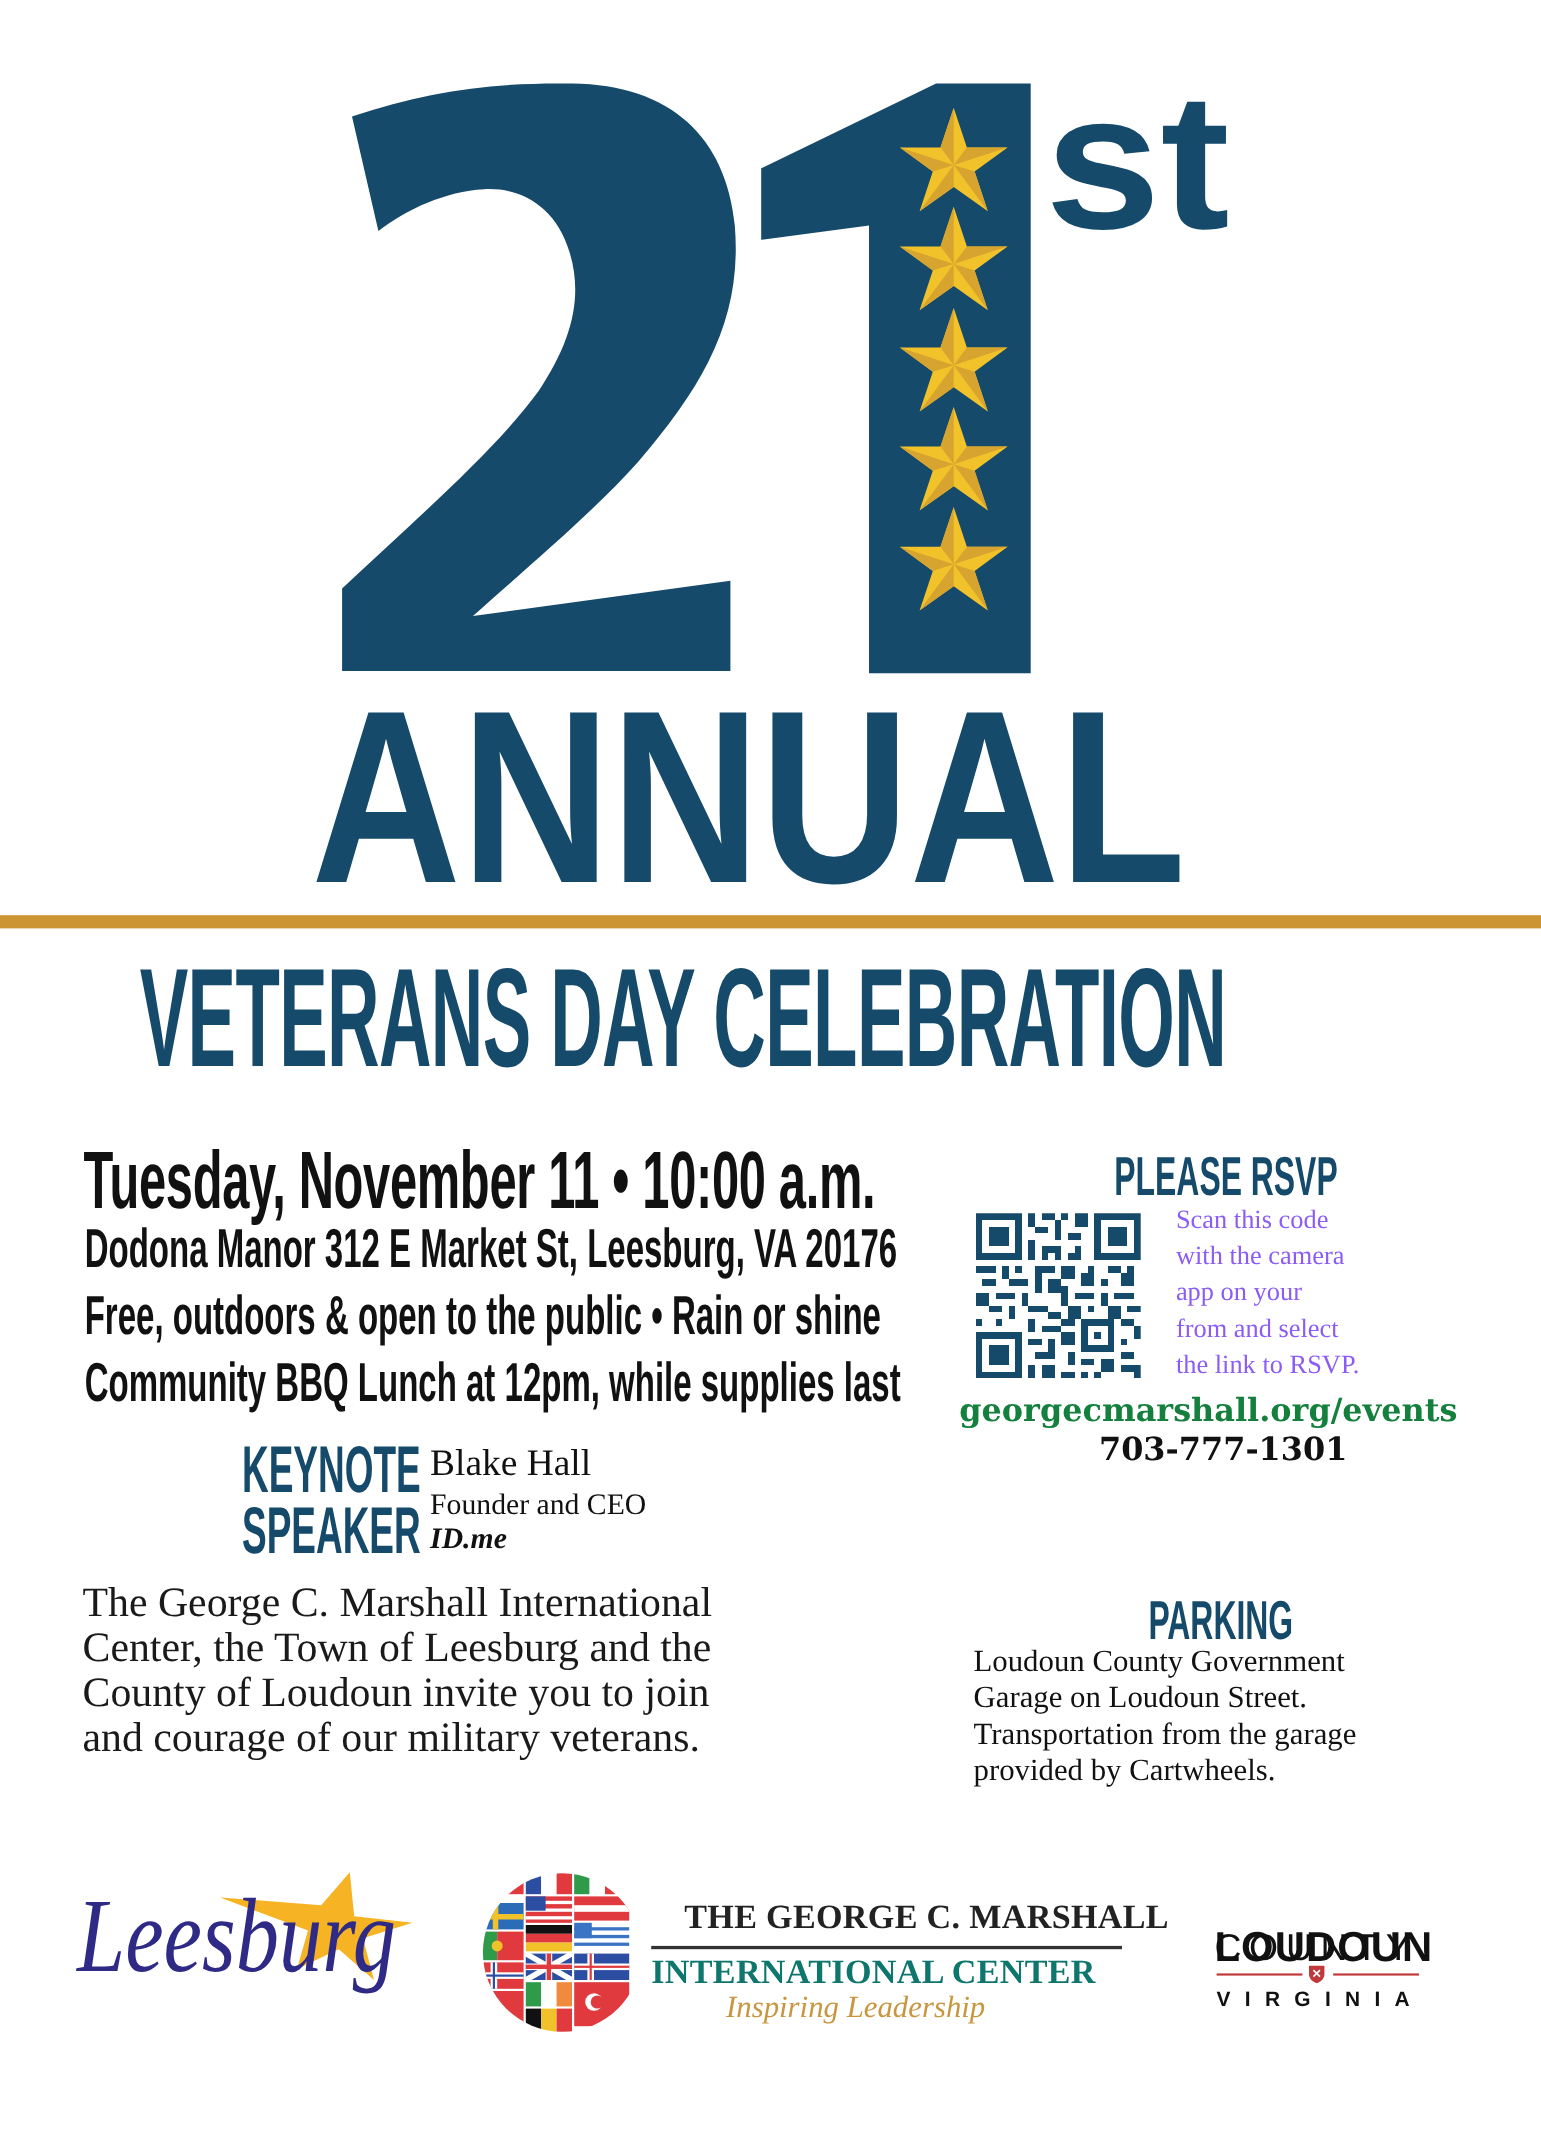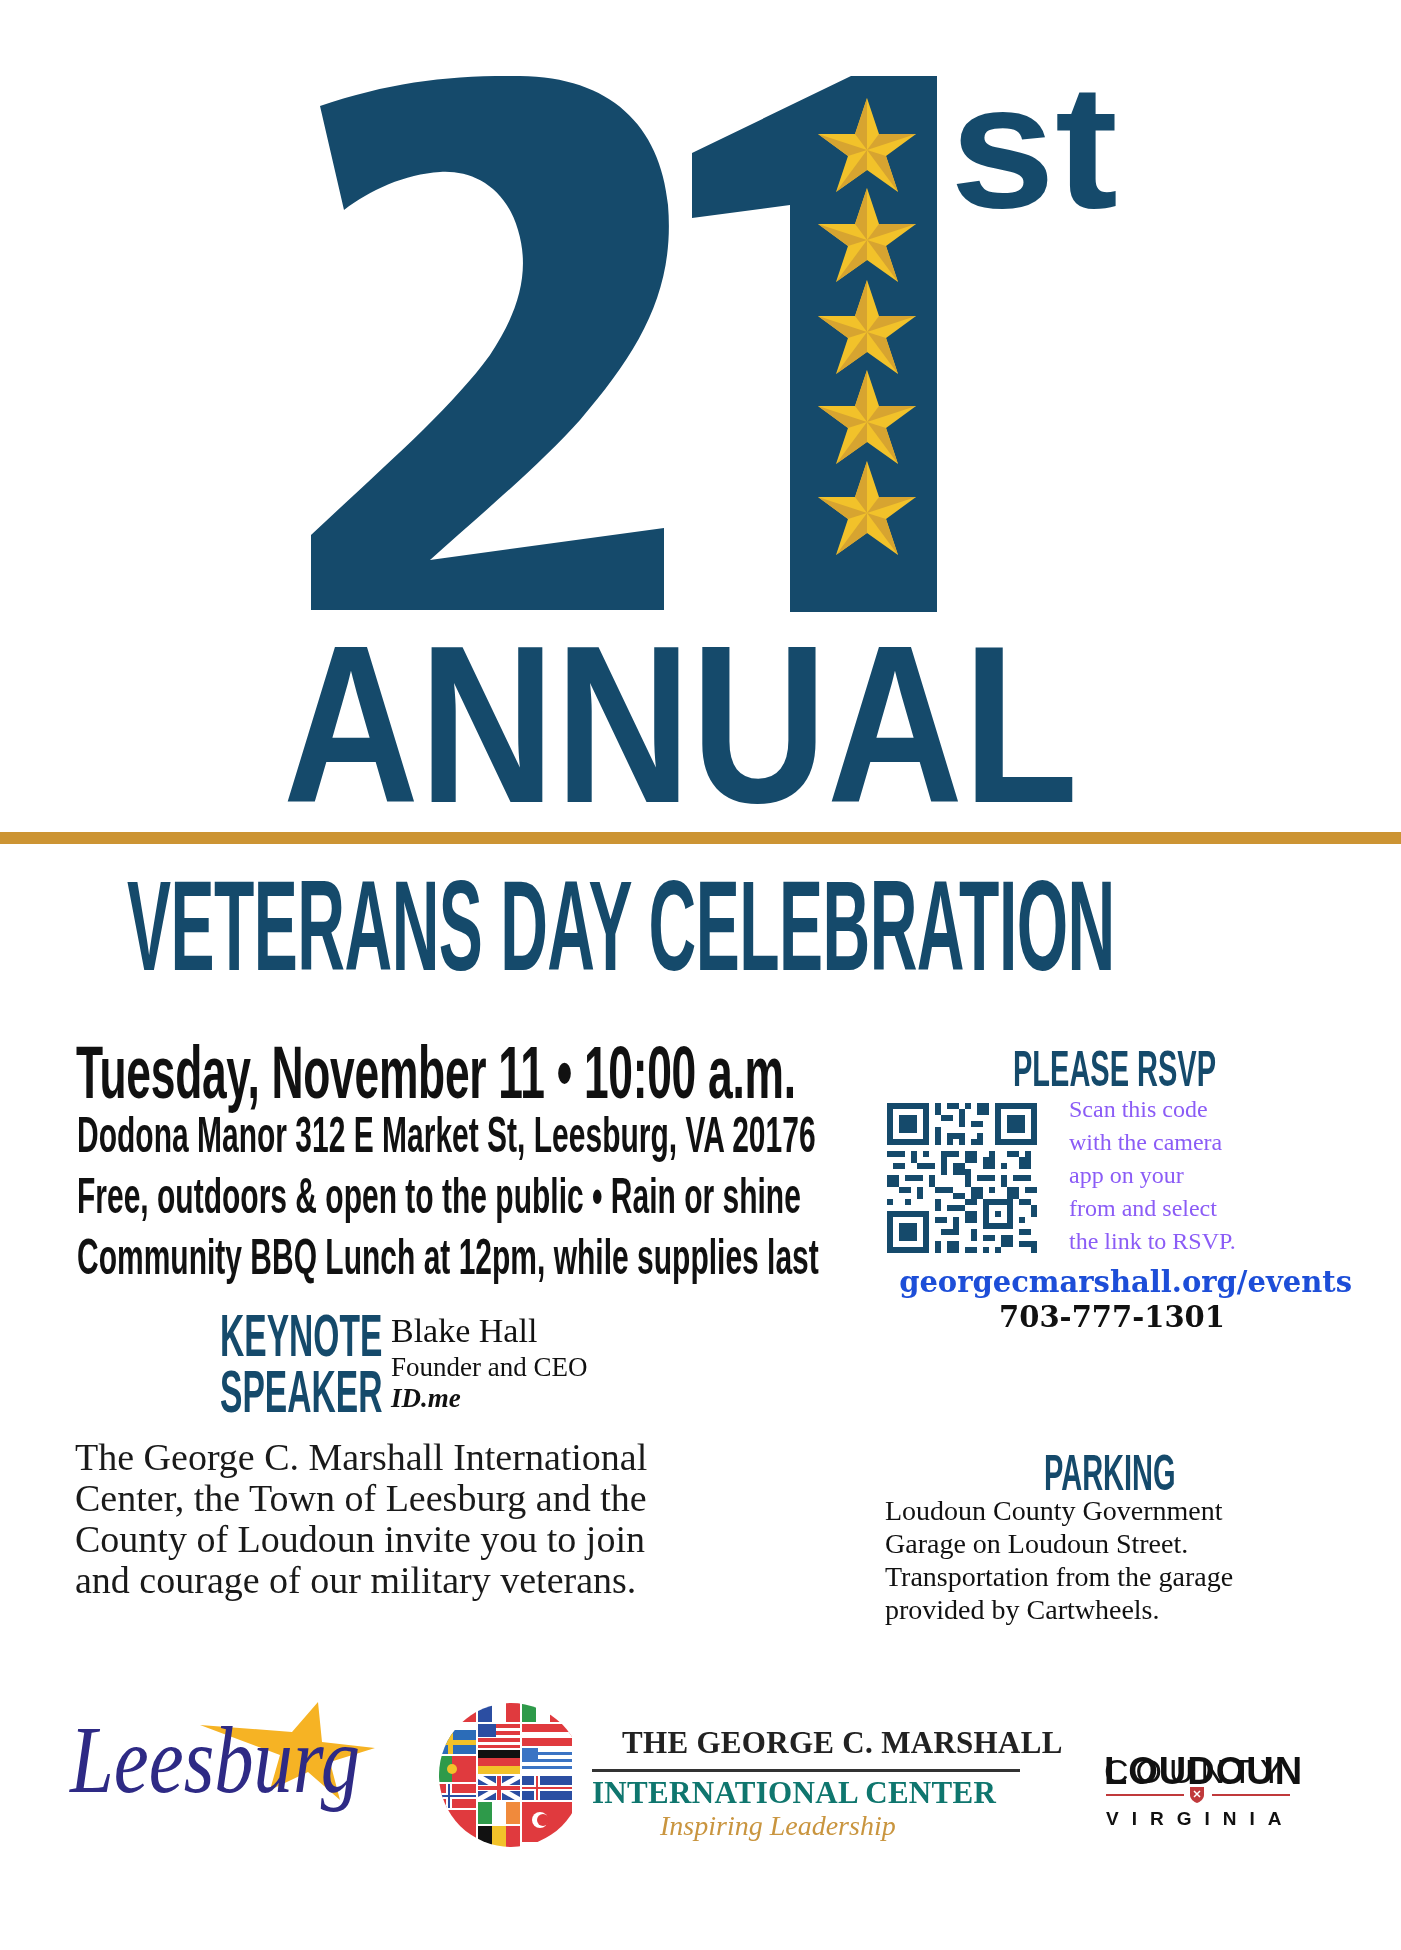--- a/index.html
+++ b/index.html
@@ -24,21 +24,21 @@
   .speaker-title { left: 391px; top: 1352px; font-size: 27px; color: #111; }
   .speaker-org { left: 391px; top: 1383px; font-size: 27px; color: #111; font-style: italic; font-weight: 700; }
 
   .intro { left: 75px; top: 1437px; width: 700px; font-size: 38px; line-height: 41px; color: #1a1a1a; }
   .intro div { white-space: nowrap; }
 
   .rsvp-heading { left: 1013px; top: 1040px; font-size: 50px; transform: scaleX(0.58); }
   .qr { left: 887px; top: 1103px; width: 150px; height: 150px; }
   .scan-text { left: 1069px; top: 1093px; font-size: 24px; line-height: 33px; color: #8b5cf6; }
   .scan-text div { white-space: nowrap; }
-  .rsvp-url { left: 872px; top: 1265px; width: 480px; text-align: right; font-size: 29px; font-weight: 700; color: #1d4ed8; }
+  .rsvp-url { left: 872px; top: 1265px; width: 480px; text-align: left; font-size: 29px; font-weight: 700; color: #15803d; }
   .rsvp-phone { left: 872px; top: 1300px; width: 480px; text-align: center; font-size: 29px; font-weight: 700; color: #111; }
 
   .parking-heading { left: 1044px; top: 1444px; font-size: 50px; transform: scaleX(0.58); }
   .parking-text { left: 885px; top: 1494px; font-size: 28px; line-height: 33px; color: #111; }
   .parking-text div { white-space: nowrap; }
 
   .leesburg-logo { left: 60px; top: 1680px; width: 340px; height: 170px; }
   .marshall-globe { left: 436px; top: 1700px; width: 150px; height: 150px; }
   .marshall-line1 { left: 592px; top: 1725px; font-size: 31px; font-weight: 700; color: #222; letter-spacing: 0.3px; white-space: nowrap; margin-left: 30px; }
   .marshall-rule { left: 592px; top: 1769px; width: 428px; height: 3px; background: #333; }

